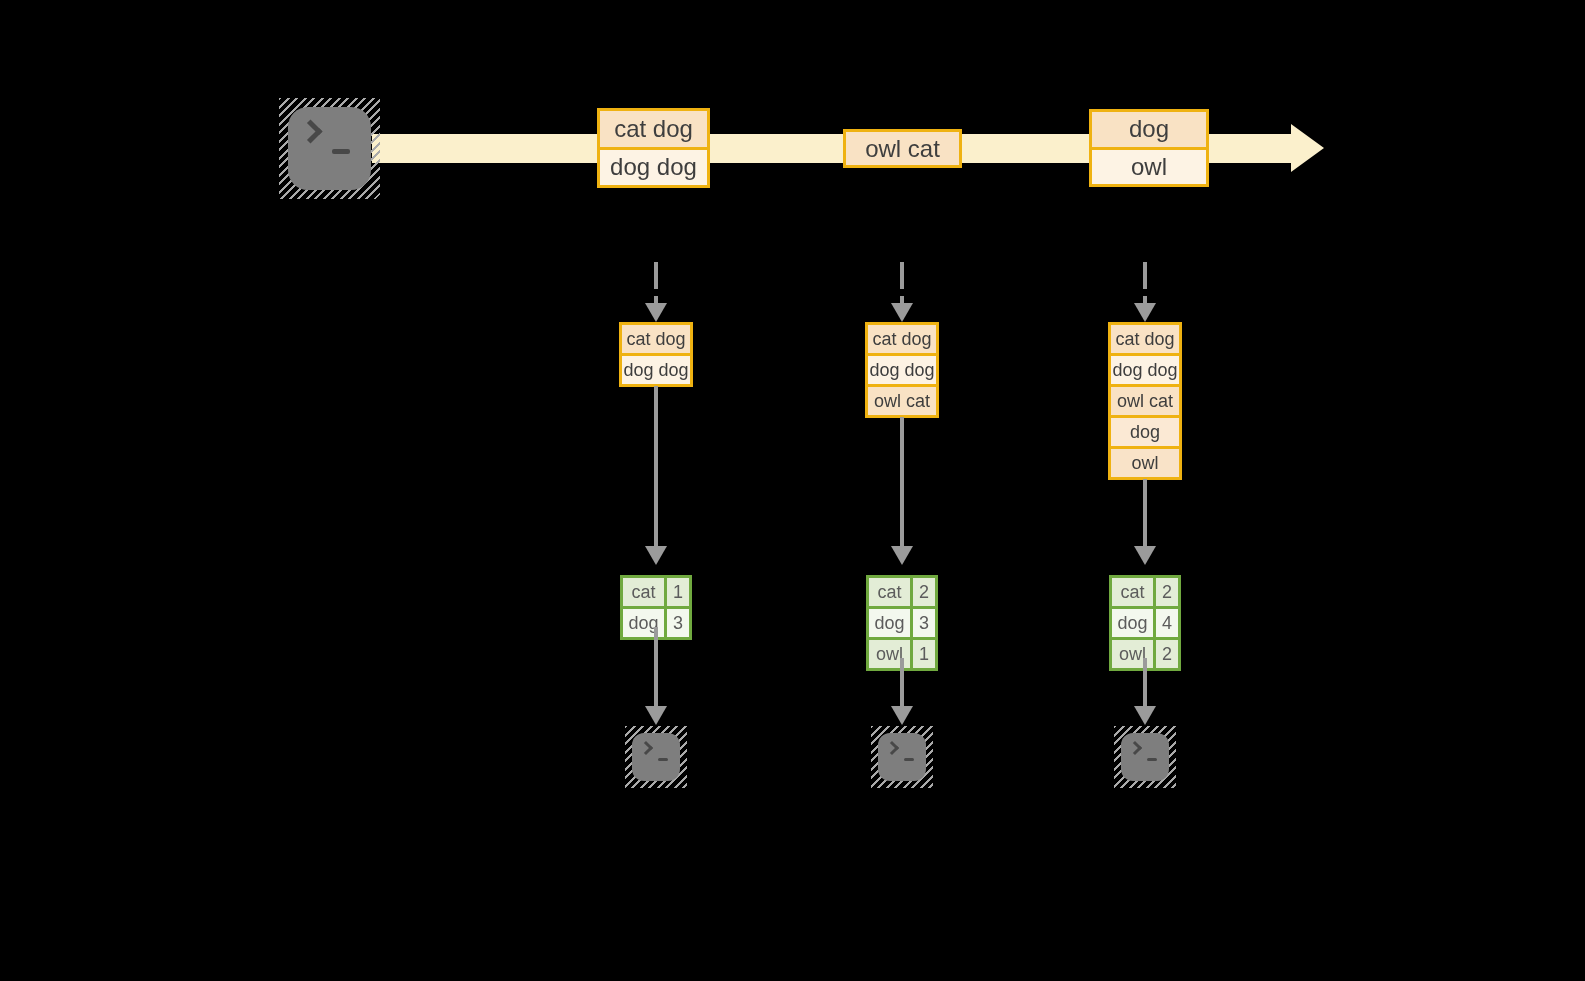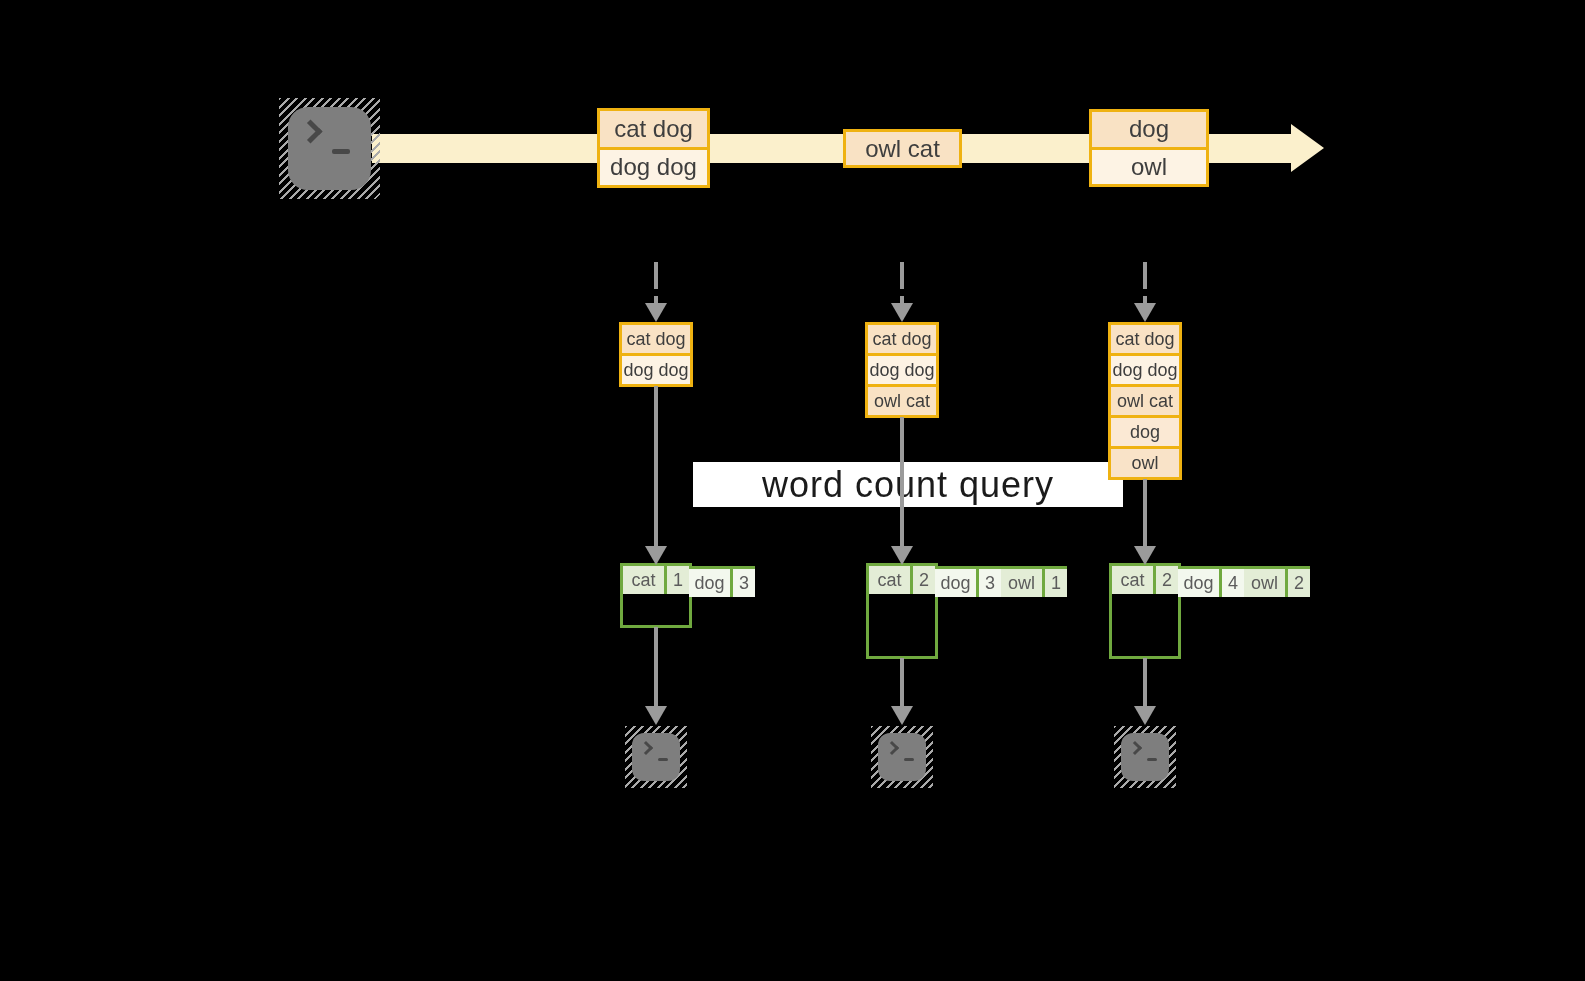--- a/index.html
+++ b/index.html
@@ -17,21 +17,21 @@
   .goldbox { position:absolute; border:3px solid var(--gold); box-sizing:border-box;
     display:flex; flex-direction:column; z-index:6; }
   .goldbox .row { flex:1; display:flex; align-items:center; justify-content:center;
     color:#3e3e3e; }
   .goldbox .row + .row { border-top:3px solid var(--gold); }
   .eventbox .row { font-size:24px; }
   .stackbox .row { font-size:18px; height:28px; flex:none; }
 
   
   .table { position:absolute; border:3px solid var(--green); box-sizing:border-box;
-    display:flex; flex-direction:row; z-index:6; }
+    display:flex; flex-direction:column; z-index:6;margin-top:12px; }
   .table .trow { display:flex; height:28px; flex:none; }
   .table .trow + .trow { border-top:3px solid var(--green); }
   .table .wcell { width:41px; display:flex; align-items:center; justify-content:center;
     font-size:18px; color:#5c5c5c; }
   .table .ccell { width:22px; flex:1; border-left:3px solid var(--green);
     display:flex; align-items:center; justify-content:center; font-size:18px; color:#5c5c5c; }
 
   
   .shaft { position:absolute; width:4px; background:var(--arrow); z-index:7; }
   .tri-down { position:absolute; width:0; height:0; z-index:7;
@@ -64,23 +64,20 @@
   <div class="hatch" style="left:279px;top:98px;width:101px;height:101px;">
     <div class="term-inner big-inner">
       <span class="chev big-chev"></span>
       <span class="tbar big-bar"></span>
     </div>
   </div>
 
   <div class="band"></div>
   <div class="band-head"></div>
 
-  <div class="banner">
-    <span>word count query</span>
-  </div>
 
 <div class="goldbox eventbox" style="left: 597px; top: 108px; width: 113px; height: 80px;">
       <div class="row" style="background: rgb(249, 226, 196);">cat dog</div>
       <div class="row" style="background: rgb(253, 243, 228);">dog dog</div>
     </div>
     <div class="goldbox eventbox" style="left: 843px; top: 129px; width: 119px; height: 39px;">
       <div class="row" style="background: rgb(249, 226, 196);">owl cat</div>
     </div>
     <div class="goldbox eventbox" style="left: 1089px; top: 109px; width: 120px; height: 78px;">
       <div class="row" style="background: rgb(249, 226, 196);">dog</div>

